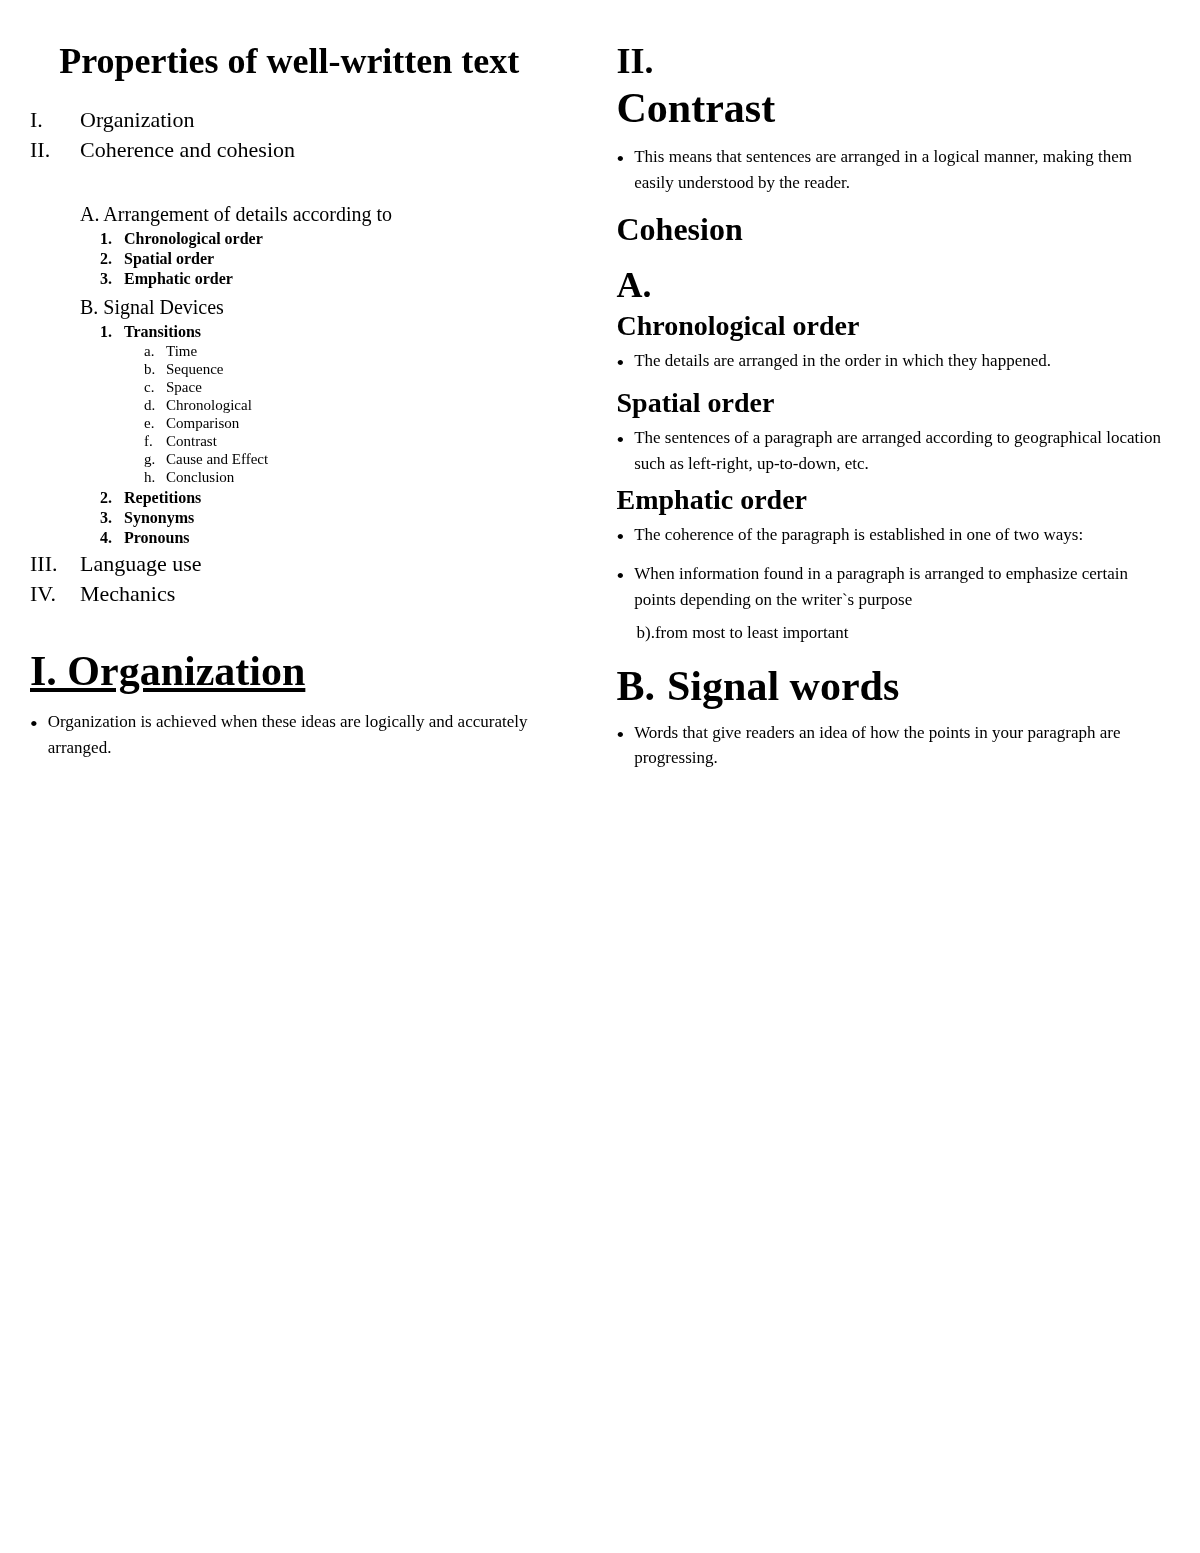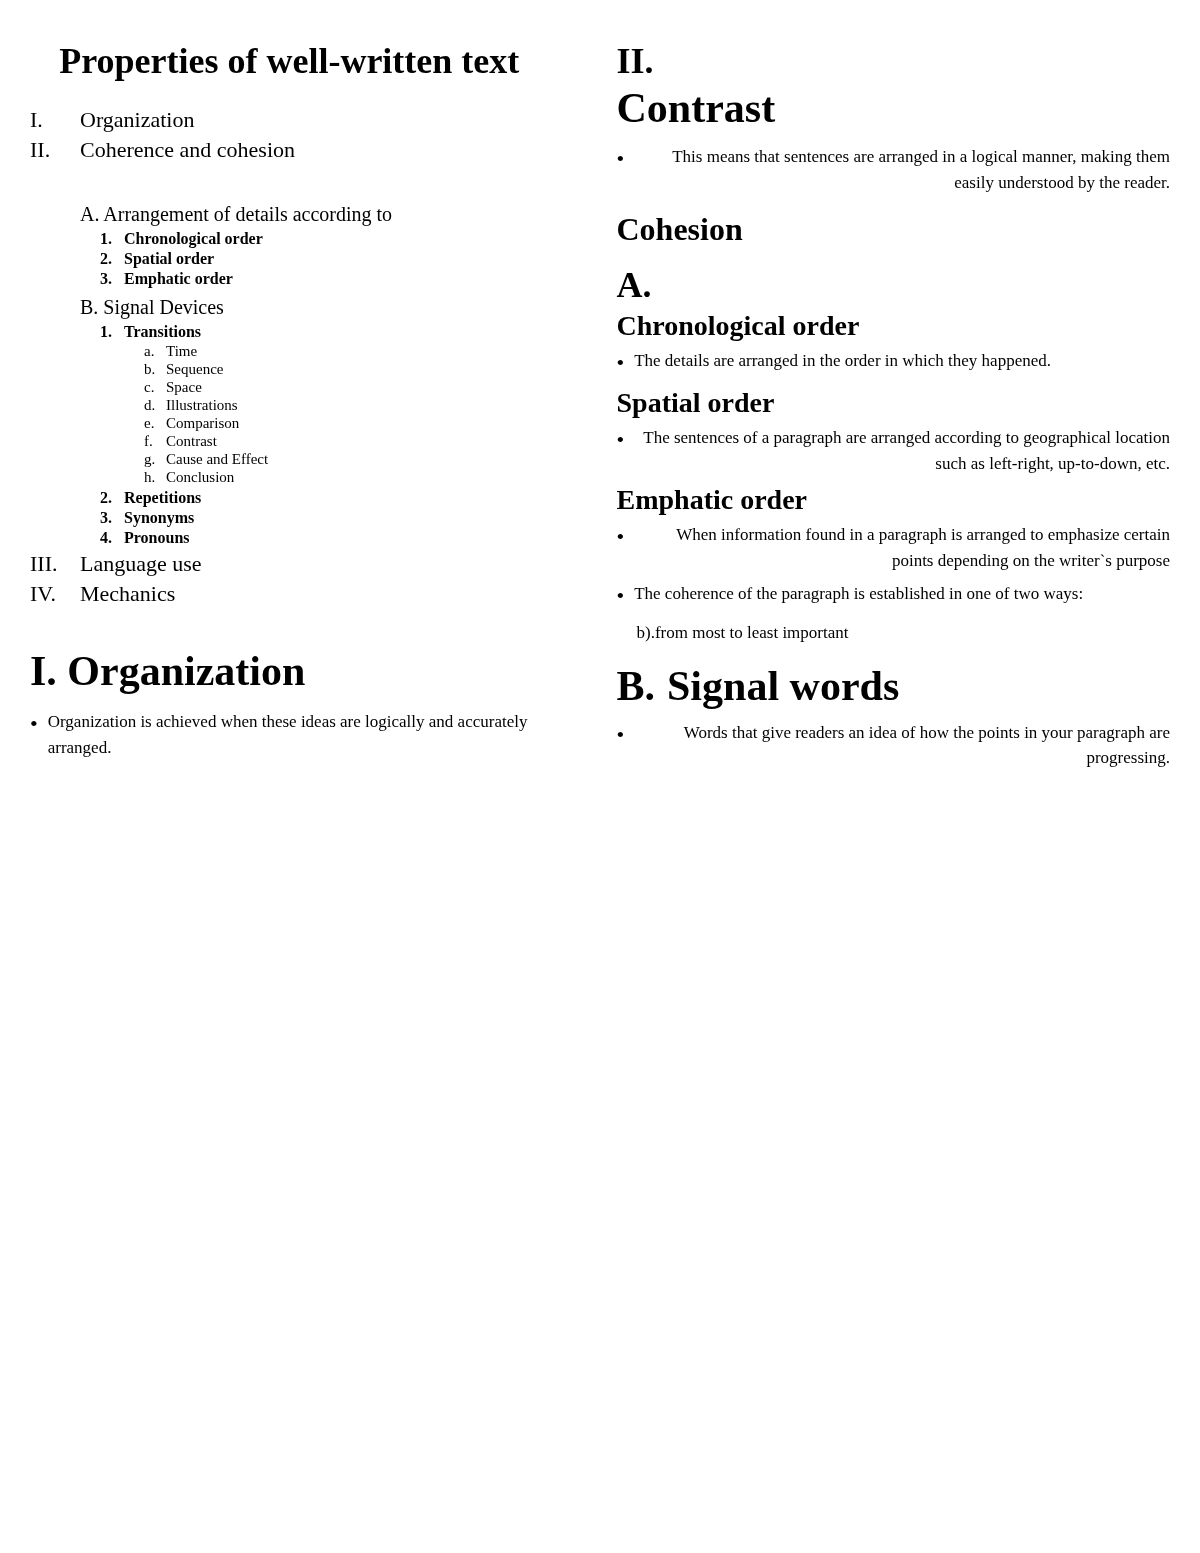--- a/index.html
+++ b/index.html
@@ -107,20 +107,21 @@
 
     
     .section-org {
       margin-top: 30px;
     }
 
     .section-title-large {
       font-size: 42px;
       font-weight: bold;
       margin-bottom: 14px;
+      text-decoration: underline;
     }
 
     .bullet-list {
       list-style: none;
       padding: 0;
     }
 
     .bullet-list > li {
       display: flex;
       align-items: flex-start;
@@ -168,21 +169,20 @@
       font-size: 36px;
       font-weight: bold;
     }
 
     .bullet-item {
       display: flex;
       align-items: flex-start;
       font-size: 17px;
       margin-bottom: 8px;
       line-height: 1.5;
-      text-align: right;
     }
 
     .bullet-item::before {
       content: '•';
       font-size: 22px;
       margin-right: 10px;
       flex-shrink: 0;
       margin-top: -2px;
     }
 
@@ -263,21 +263,21 @@
               <li>
                 <span class="alpha-label">b.</span>
                 <span>Sequence</span>
               </li>
               <li>
                 <span class="alpha-label">c.</span>
                 <span>Space</span>
               </li>
               <li>
                 <span class="alpha-label">d.</span>
-                <span>Illustrations</span>
+                <span>Chronological</span>
               </li>
               <li>
                 <span class="alpha-label">e.</span>
                 <span>Comparison</span>
               </li>
               <li>
                 <span class="alpha-label">f.</span>
                 <span>Contrast</span>
               </li>
               <li>
@@ -349,24 +349,24 @@
       </div>
 
       <h3 class="sub-sub-heading">Spatial order</h3>
       <div class="bullet-item">
         <span>The sentences of a paragraph are arranged according to geographical location such as left-right, up-to-down, etc.</span>
       </div>
 
       <h3 class="sub-sub-heading">Emphatic order</h3>
       <div class="emphatic-bullets">
         <div class="bullet-item">
-          <span>When information found in a paragraph is arranged to emphasize certain points depending on the writer`s purpose</span>
+          <span>The coherence of the paragraph is established in one of two ways:</span>
         </div>
         <div class="bullet-item">
-          <span>The coherence of the paragraph is established in one of two ways:</span>
+          <span>When information found in a paragraph is arranged to emphasize certain points depending on the writer`s purpose</span>
         </div>
         <div class="sub-bullet-item">b).from most to least important</div>
       </div>
     </div>
 
     <div class="right-section">
       <div style="display:flex; align-items:baseline; gap:12px;">
         <span class="b-label">B.</span>
         <h2 class="b-signal-heading" style="margin-top:0;">Signal words</h2>
       </div>

